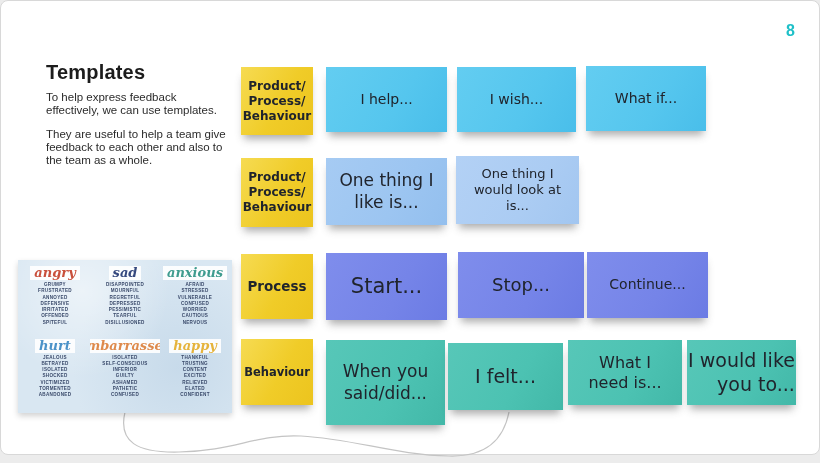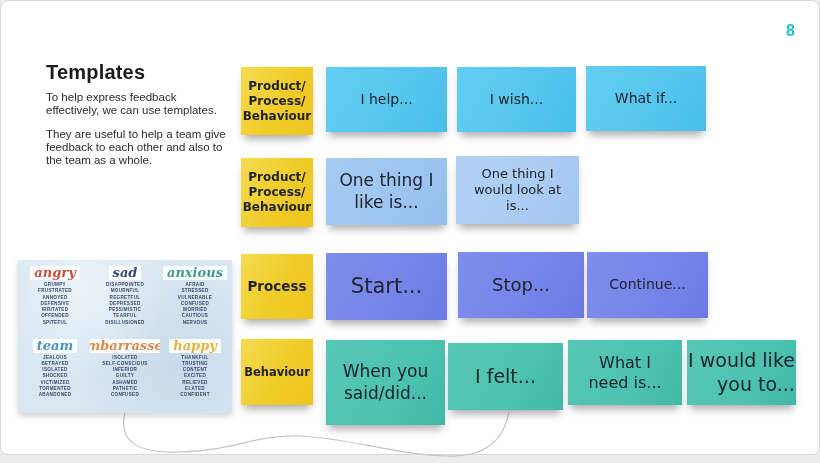--- a/index.html
+++ b/index.html
@@ -129,21 +129,21 @@
         <div class="em-title" style="color:#3e9c8f">anxious</div>
         <div class="em-words">AFRAID
 STRESSED
 VULNERABLE
 CONFUSED
 WORRIED
 CAUTIOUS
 NERVOUS</div>
       </div>
       <div class="em-cell">
-        <div class="em-title" style="color:#4b92c8">team</div>
+        <div class="em-title" style="color:#4b92c8">hurt</div>
         <div class="em-words">JEALOUS
 BETRAYED
 ISOLATED
 SHOCKED
 VICTIMIZED
 TORMENTED
 ABANDONED</div>
       </div>
       <div class="em-cell">
         <div class="em-title" style="color:#de8a4c">embarrassed</div>

